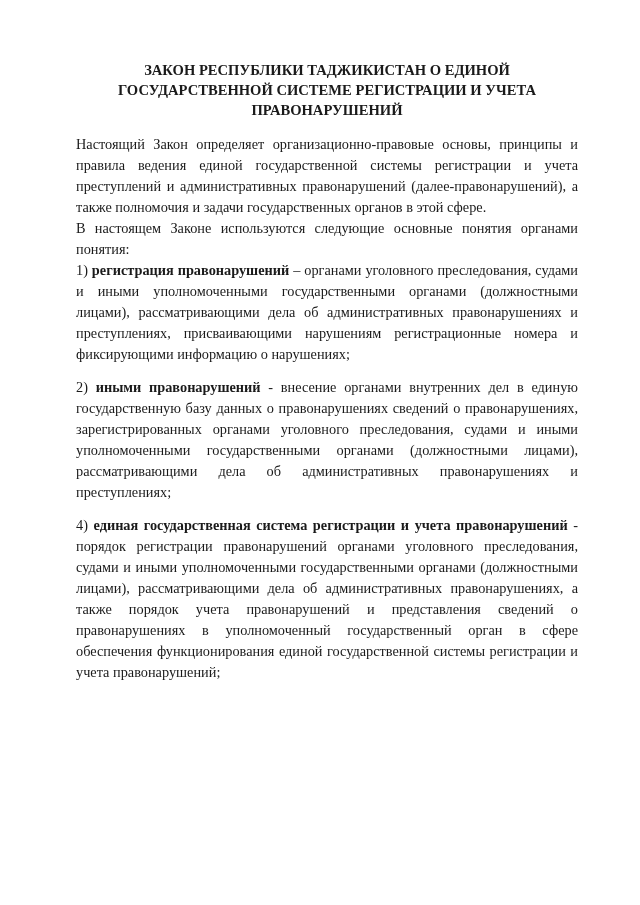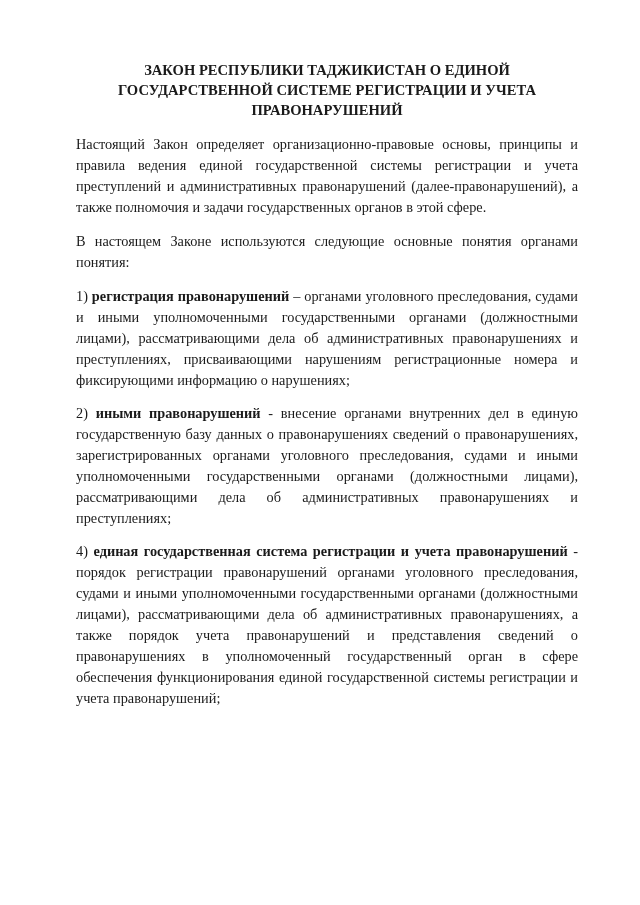--- a/index.html
+++ b/index.html
@@ -28,35 +28,35 @@
       line-height: 20px;
       margin: 0 0 14px 0;
       padding: 0 20px;
     }
     p {
       margin: 0;
       font-size: 14.3px;
       line-height: 21px;
       text-align: justify;
     }
-    .intro { margin-bottom: 13px; }
+    .intro { }
     .chapter {
       font-weight: bold;
       text-align: center;
       font-size: 14.6px;
       line-height: 21px;
       margin: 0 0 11px 0;
     }
     .article {
       font-weight: bold;
       font-size: 14.3px;
       line-height: 21px;
       margin: 0 0 13px 0;
     }
-    .lead { margin-bottom: 13px; }
+    .lead { }
     .item { margin-bottom: 12px; }
     .item b { font-weight: bold; }
   </style>
 </head>
 <body>
 
 <div class="page">
   <div class="doc-title">ЗАКОН РЕСПУБЛИКИ ТАДЖИКИСТАН О ЕДИНОЙ ГОСУДАРСТВЕННОЙ СИСТЕМЕ РЕГИСТРАЦИИ И УЧЕТА ПРАВОНАРУШЕНИЙ</div>
 
   <p class="intro">Настоящий Закон определяет организационно-правовые основы, принципы и правила ведения единой государственной системы регистрации и учета преступлений и административных правонарушений (далее-правонарушений), а также полномочия и задачи государственных органов в этой сфере.</p>

